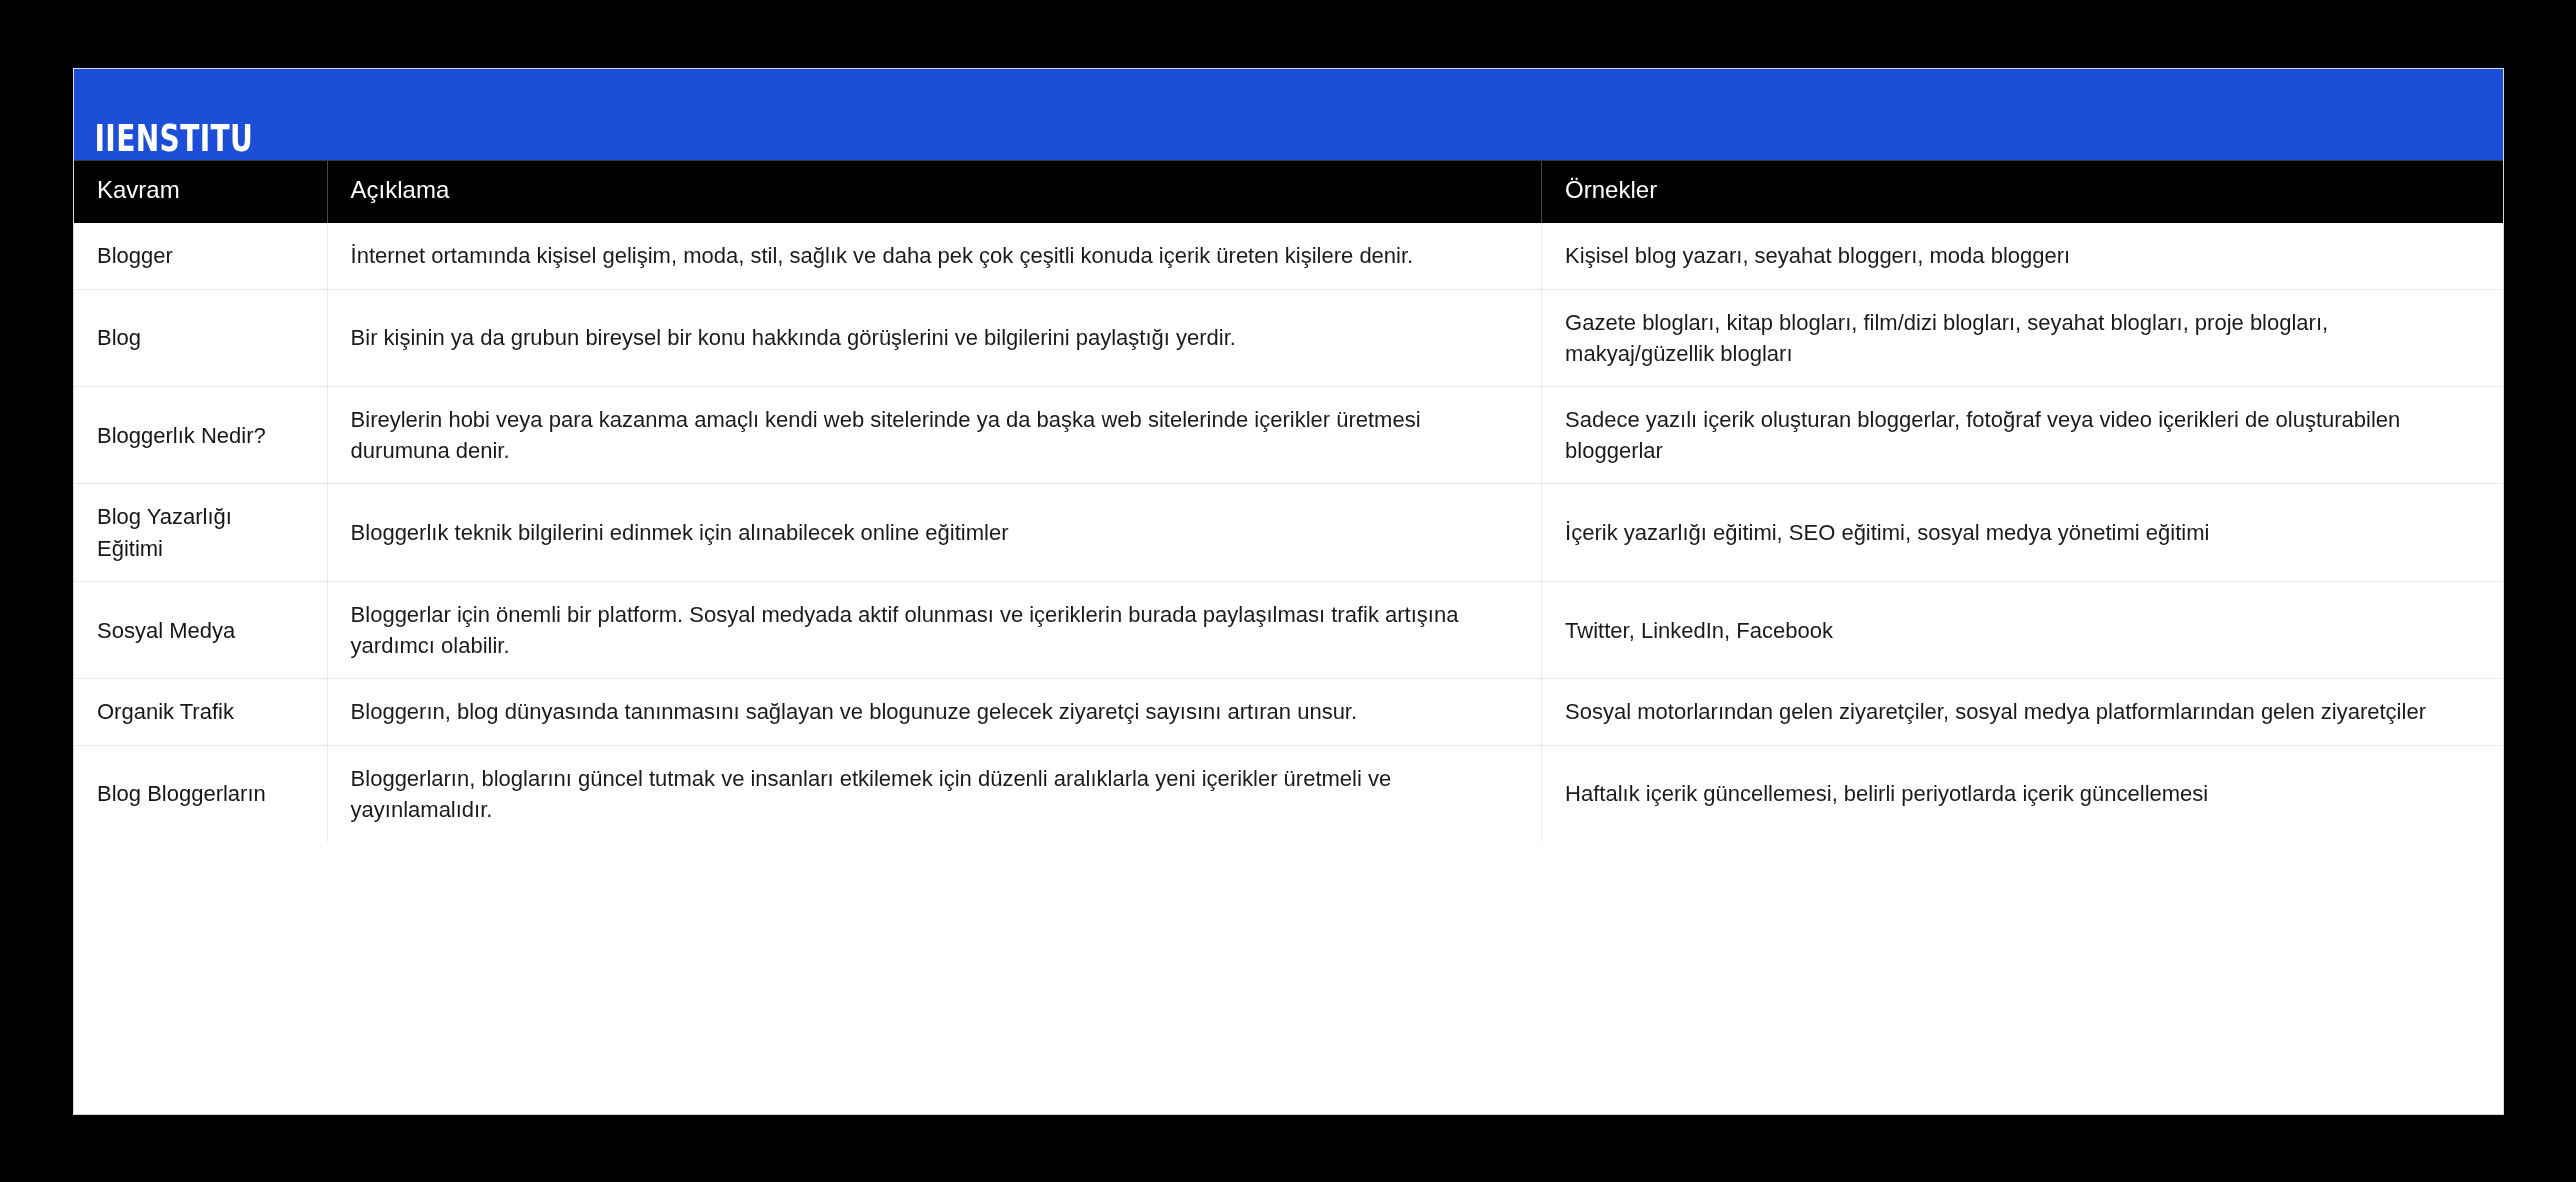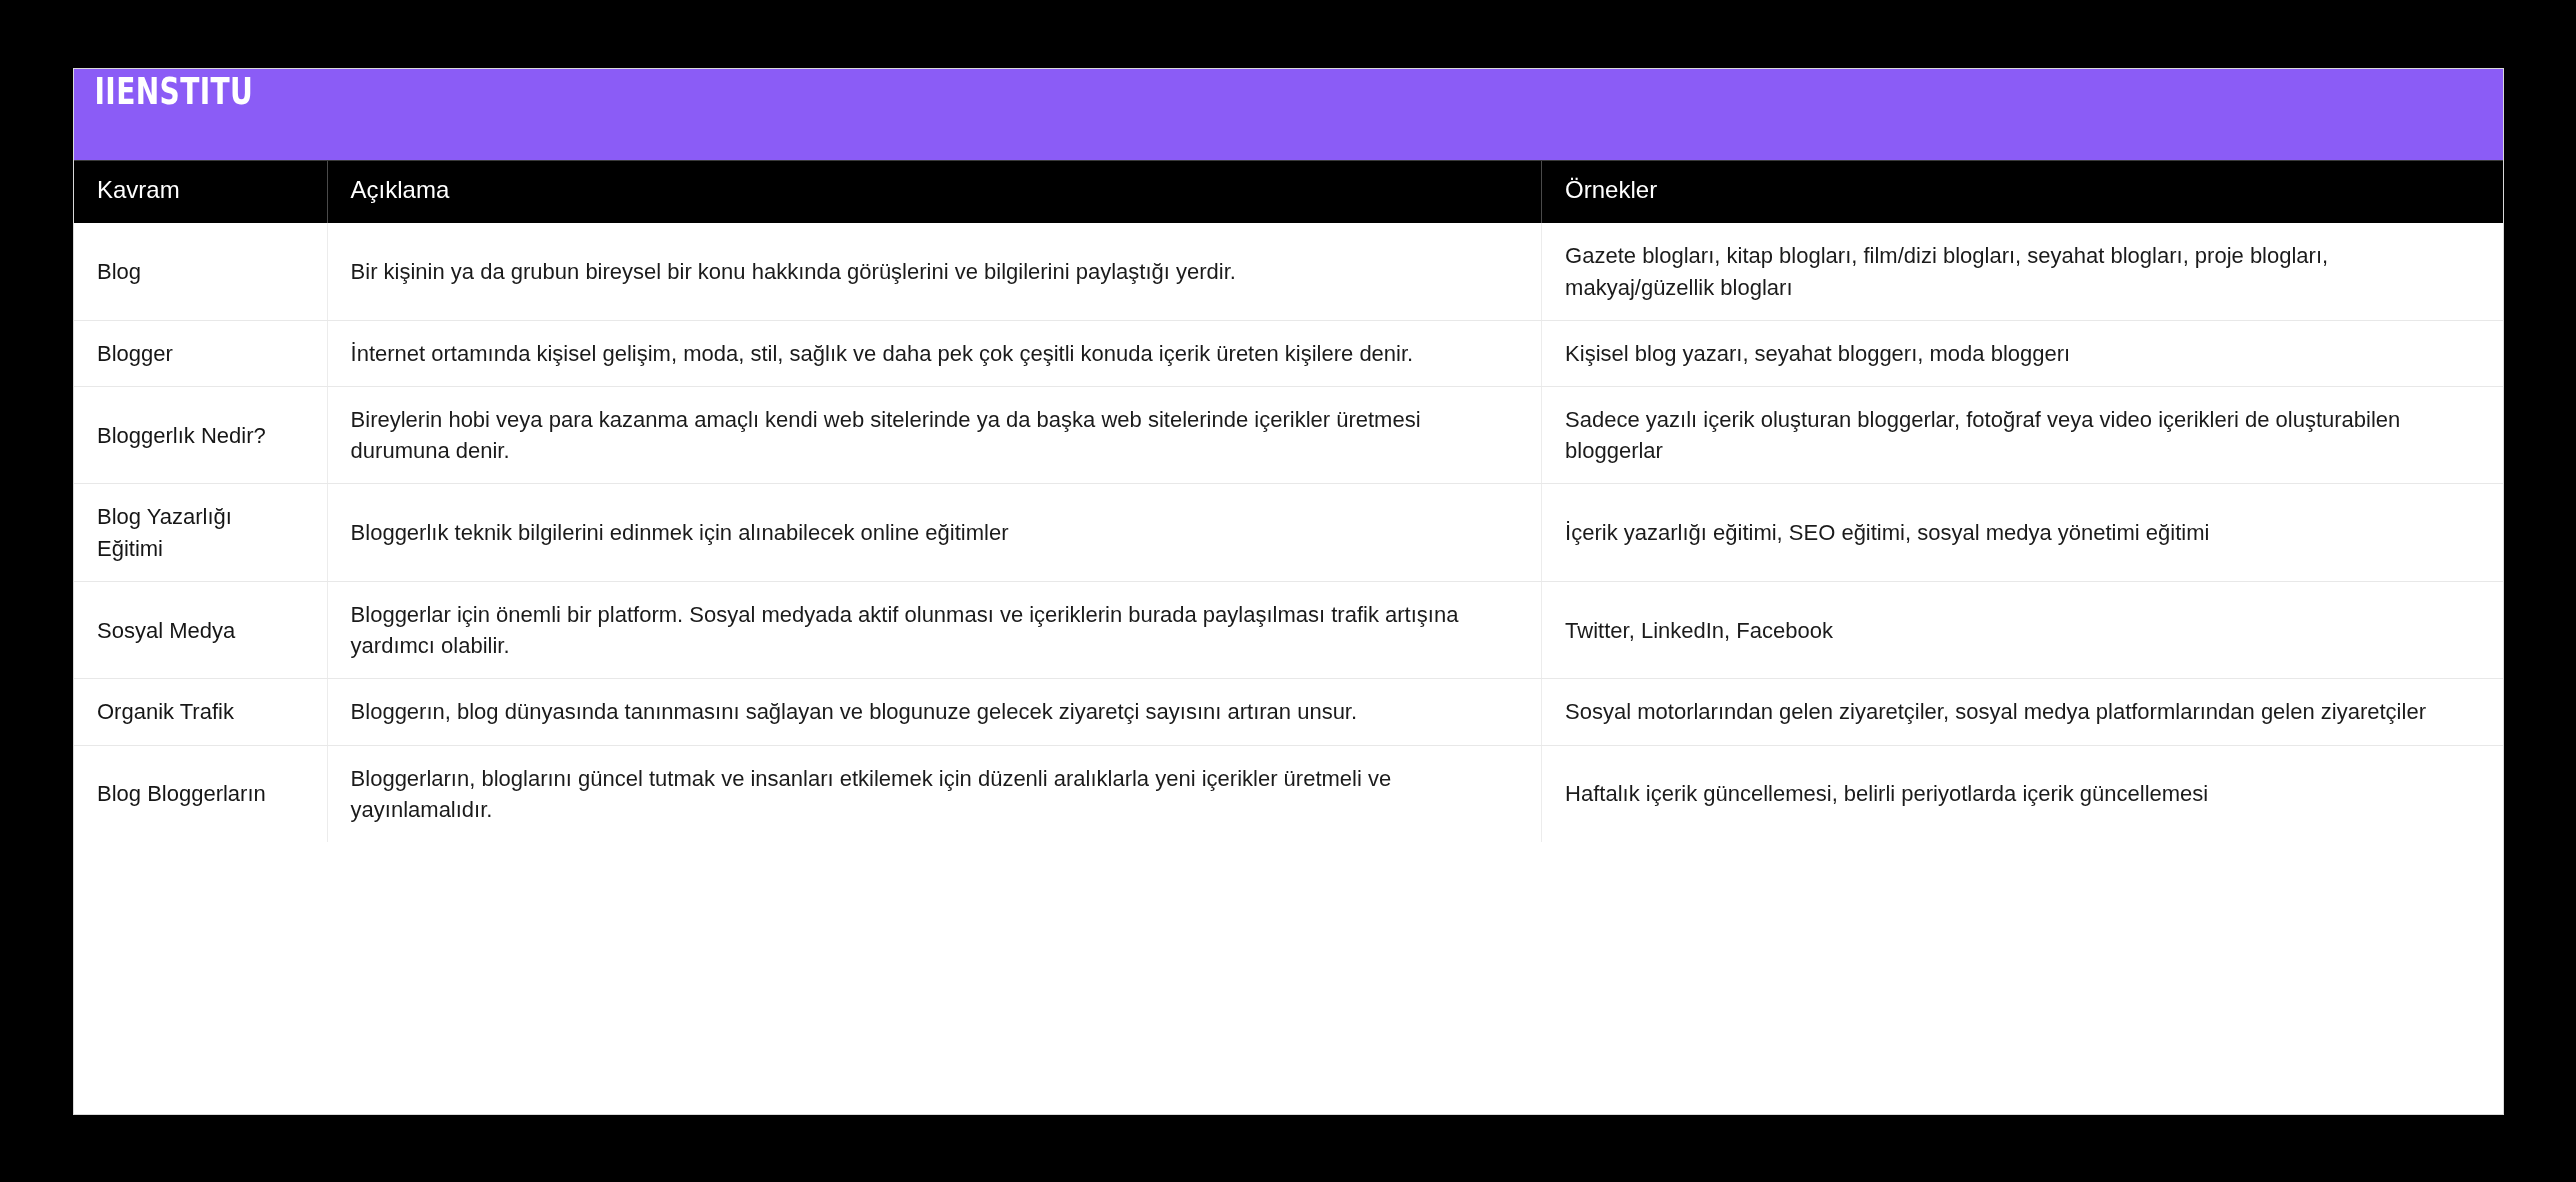--- a/index.html
+++ b/index.html
@@ -24,23 +24,23 @@
     height: 1047px;
     background: #ffffff;
     border: 1.9px solid #d9d9d9;
     overflow: hidden;
     display: flex;
     flex-direction: column;
   }
   
   .brand-bar {
     height: 92px;
-    background: #8b5cf6;
+    background: #1d4ed8;
     display: flex;
-    align-items: flex-start;
+    align-items: flex-end;
     flex: 0 0 auto;
     border-bottom: 1px solid #3a3a3a;
   }
   .brand-logo {
     color: #ffffff;
     font-family: "Liberation Sans Narrow", "DejaVu Sans Condensed", "Liberation Sans", sans-serif;
     font-weight: 700;
     font-size: 38px;
     letter-spacing: 0.5px;
     padding-left: 25px;
@@ -107,28 +107,28 @@
       </colgroup>
       <thead>
         <tr>
           <th>Kavram</th>
           <th>Açıklama</th>
           <th>Örnekler</th>
         </tr>
       </thead>
       <tbody>
         <tr>
+          <td class="term">Blogger</td>
+          <td class="desc">İnternet ortamında kişisel gelişim, moda, stil, sağlık ve daha pek çok çeşitli konuda içerik üreten kişilere denir.</td>
+          <td class="ex">Kişisel blog yazarı, seyahat bloggerı, moda bloggerı</td>
+        </tr>
+        <tr>
           <td class="term">Blog</td>
           <td class="desc">Bir kişinin ya da grubun bireysel bir konu hakkında görüşlerini ve bilgilerini paylaştığı yerdir.</td>
           <td class="ex">Gazete blogları, kitap blogları, film/dizi blogları, seyahat blogları, proje blogları, makyaj/güzellik blogları</td>
-        </tr>
-        <tr>
-          <td class="term">Blogger</td>
-          <td class="desc">İnternet ortamında kişisel gelişim, moda, stil, sağlık ve daha pek çok çeşitli konuda içerik üreten kişilere denir.</td>
-          <td class="ex">Kişisel blog yazarı, seyahat bloggerı, moda bloggerı</td>
         </tr>
         <tr>
           <td class="term">Bloggerlık Nedir?</td>
           <td class="desc">Bireylerin hobi veya para kazanma amaçlı kendi web sitelerinde ya da başka web sitelerinde içerikler üretmesi durumuna denir.</td>
           <td class="ex">Sadece yazılı içerik oluşturan bloggerlar, fotoğraf veya video içerikleri de oluşturabilen bloggerlar</td>
         </tr>
         <tr>
           <td class="term">Blog Yazarlığı Eğitimi</td>
           <td class="desc">Bloggerlık teknik bilgilerini edinmek için alınabilecek online eğitimler</td>
           <td class="ex">İçerik yazarlığı eğitimi, SEO eğitimi, sosyal medya yönetimi eğitimi</td>

